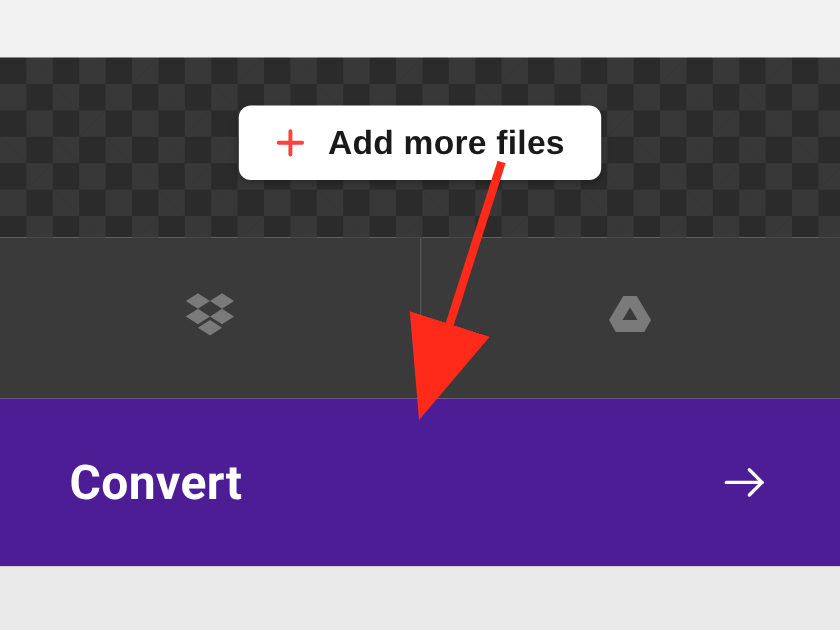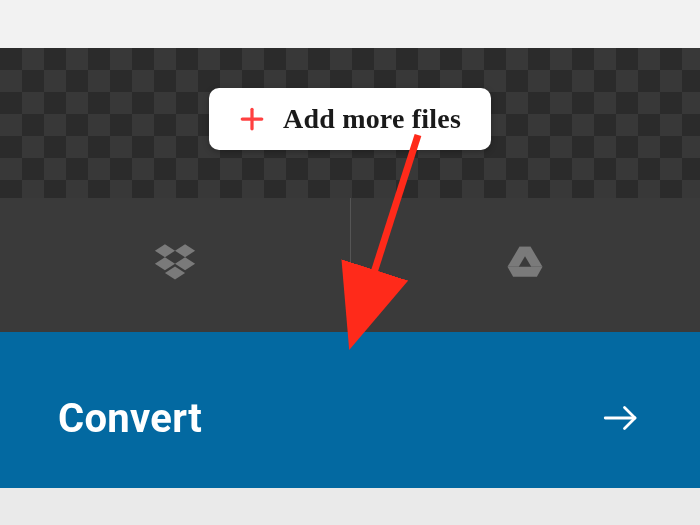--- a/index.html
+++ b/index.html
@@ -8,27 +8,27 @@
   .checker-area { position: relative; height: 150px; background-color: #2b2b2b;
     background-image:
       linear-gradient(45deg, #383838 25%, transparent 25%),
       linear-gradient(-45deg, #383838 25%, transparent 25%),
       linear-gradient(45deg, transparent 75%, #383838 75%),
       linear-gradient(-45deg, transparent 75%, #383838 75%);
     background-size: 44px 44px;
     background-position: 0 0, 0 22px, 22px -22px, -22px 0;
     display: flex; align-items: flex-start; justify-content: center;
   }
-  .add-more-btn { margin-top: 40px; height: 62px; padding: 0 30px; background: #ffffff; border-radius: 10px; border: none; display: flex; align-items: center; gap: 18px; cursor: pointer; box-shadow: 0 2px 6px rgba(0,0,0,0.25); font-family: Liberation Serif, serif; }
+  .add-more-btn { margin-top: 40px; height: 62px; padding: 0 30px; background: #ffffff; border-radius: 10px; border: none; display: flex; align-items: center; gap: 18px; cursor: pointer; box-shadow: 0 2px 6px rgba(0,0,0,0.25); }
   .add-more-btn .plus { width: 26px; height: 26px; display: flex; align-items: center; justify-content: center; }
   .add-more-btn .label { font-size: 28px; font-weight: 600; color: #1a1a1a; letter-spacing: 0.2px; }
   .cloud-row { height: 134px; background: #3a3a3a; display: flex; position: relative; }
   .cloud-half { flex: 1; display: flex; align-items: center; justify-content: center; cursor: pointer; }
   .divider { width: 1px; background: #555; }
-  .convert-bar { height: 140px; background: #0369a1; display: flex; align-items: center; justify-content: space-between; padding: 16px 58px 0 58px; cursor: pointer; }
+  .convert-bar { height: 140px; background: #4c1d95; display: flex; align-items: center; justify-content: space-between; padding: 0 58px 0 58px; cursor: pointer; }
   .convert-label { font-size: 40px; font-weight: 700; color: #ffffff; letter-spacing: 0.3px; }
   .arrow-right { width: 42px; height: 42px; display: flex; align-items: center; justify-content: center; }
   .spacer-bottom { flex: 1; background: #eaeaea; }
   .annotation-arrow { position: absolute; left: 0; top: 0; width: 700px; height: 525px; pointer-events: none; }
 </style>
 </head>
 <body>
 
 <div class="page">
   <div class="spacer-top"></div>

